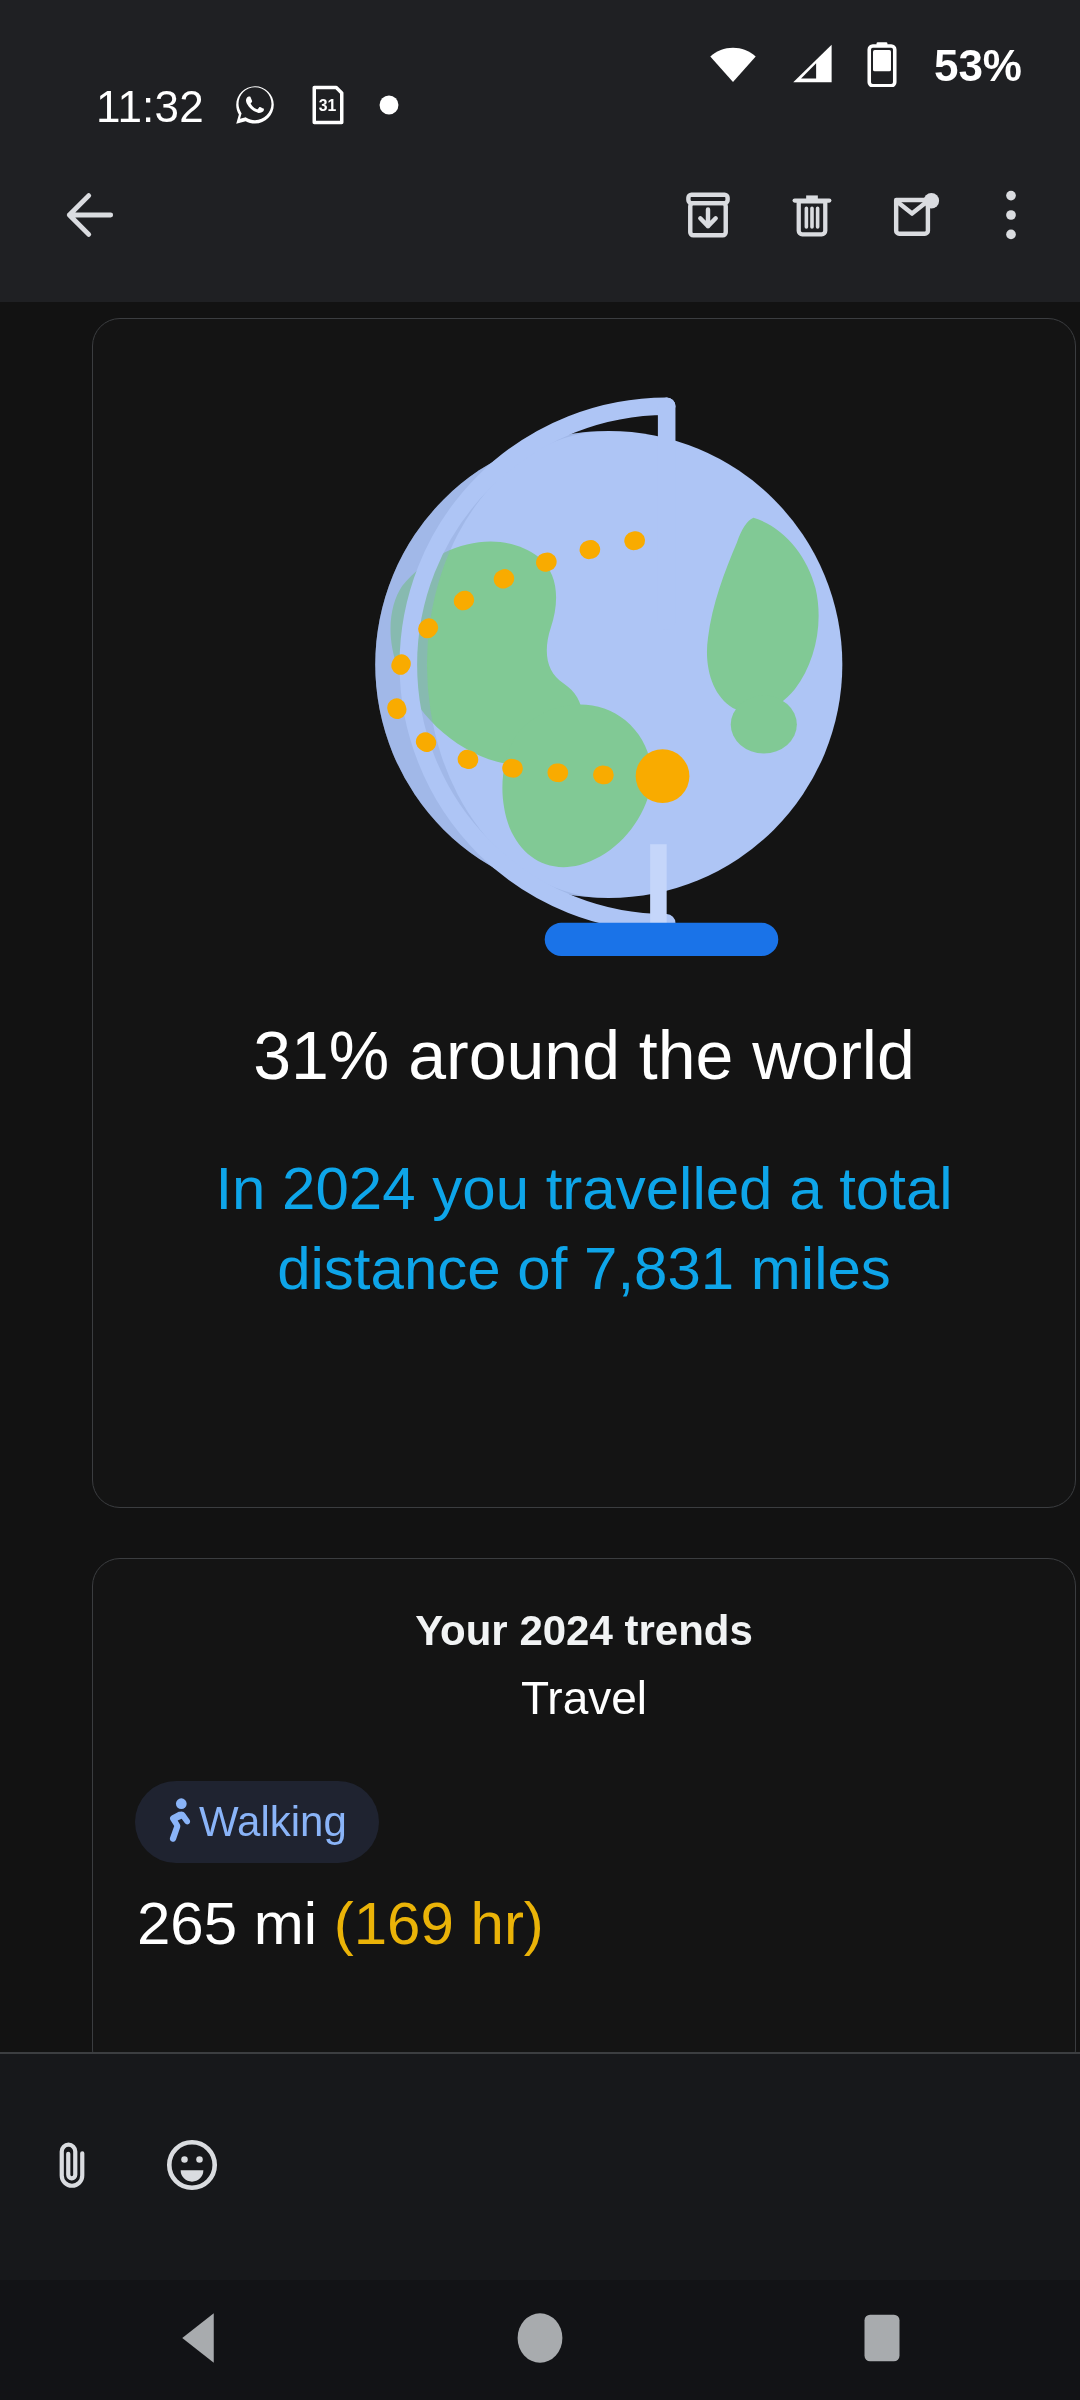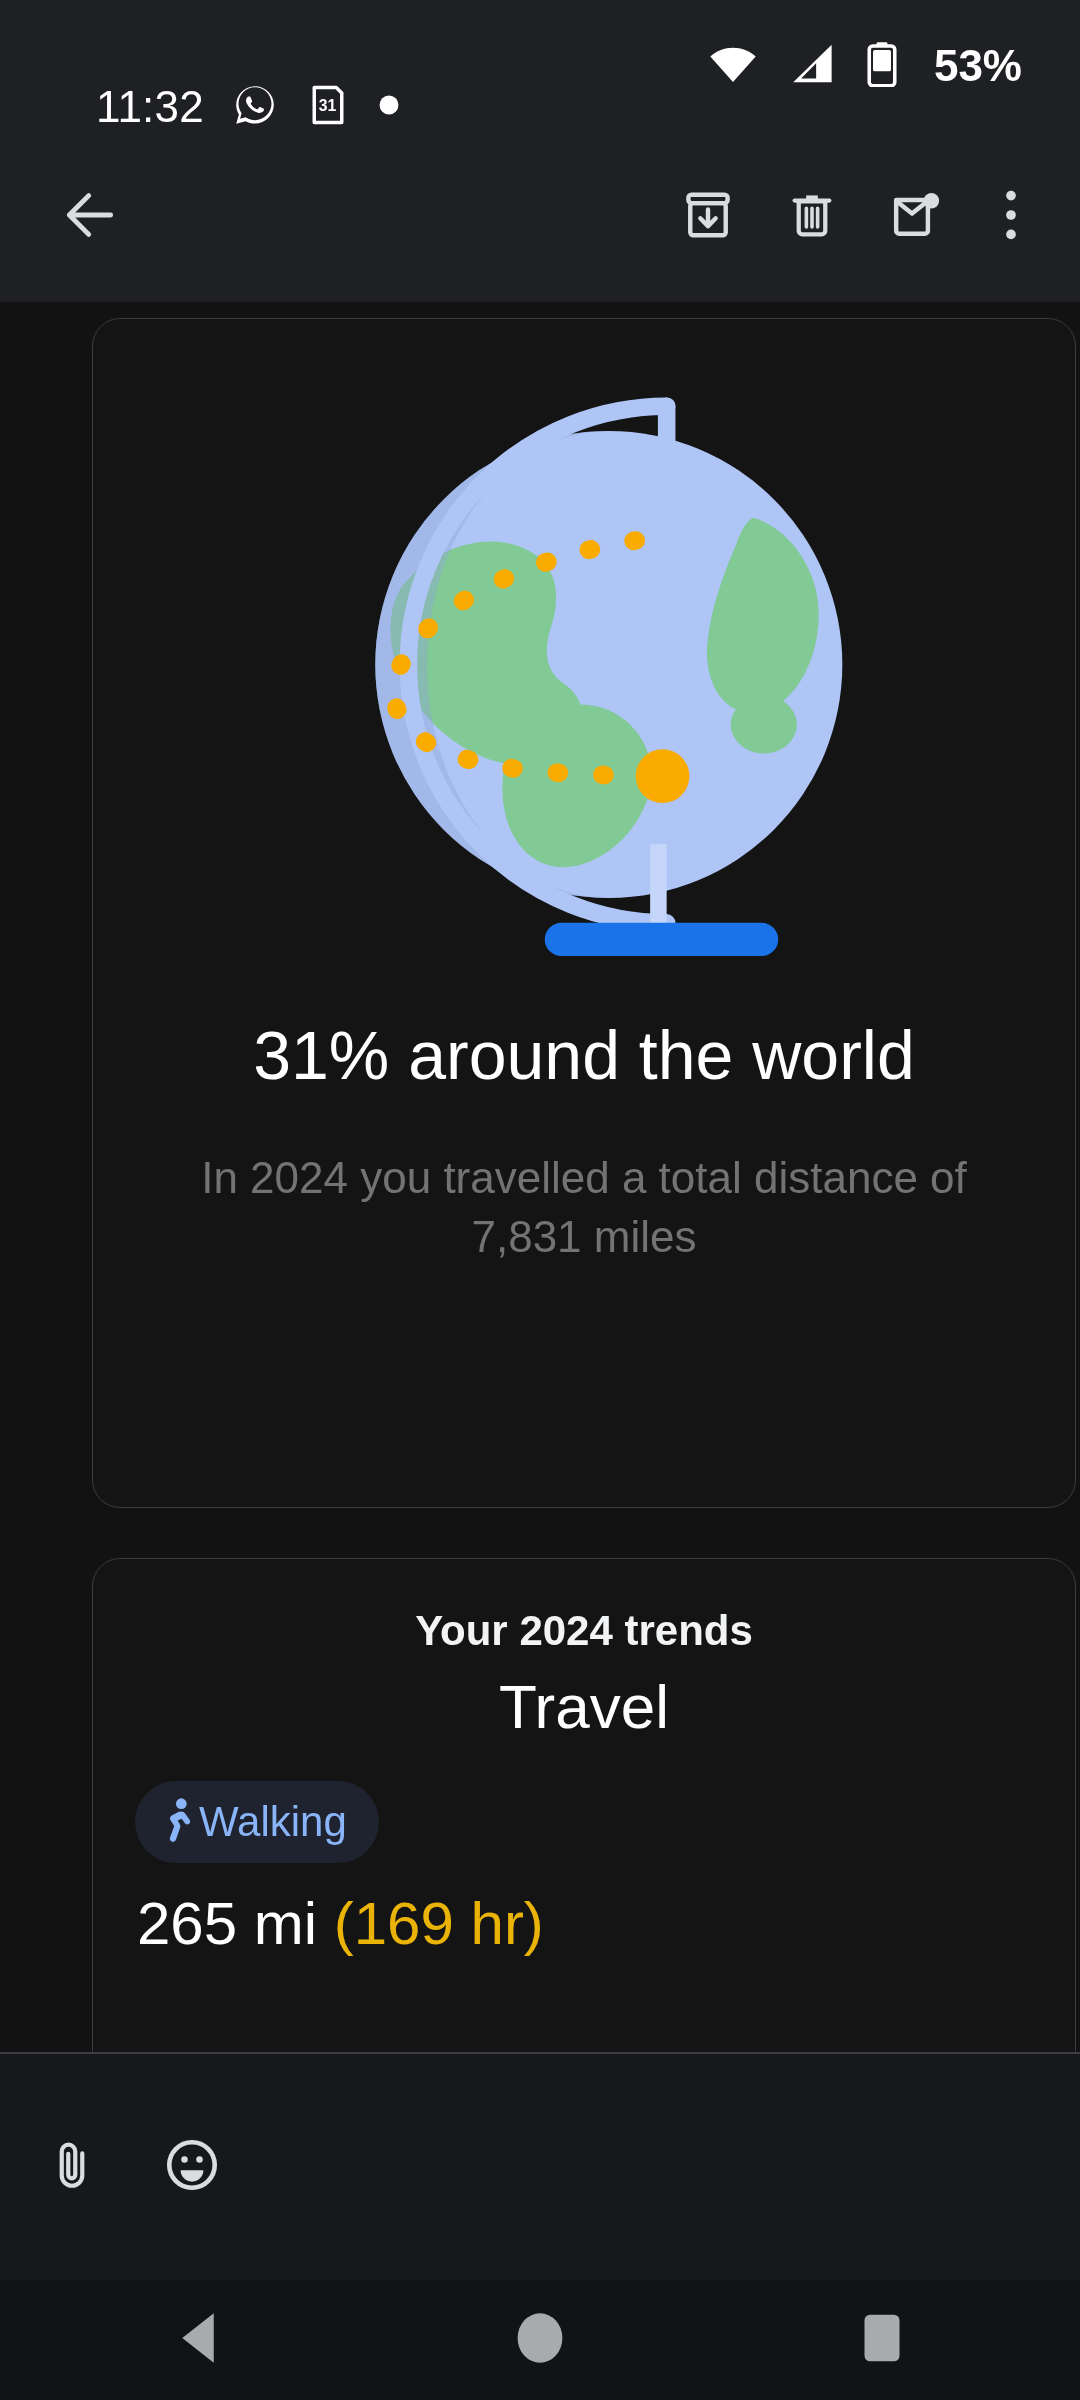--- a/index.html
+++ b/index.html
@@ -68,34 +68,34 @@
   }
 
   
   #headline {
     position:absolute; left:0; right:0; top:700px;
     text-align:center; color:#ffffff;
     font-size:68px; line-height:1.08; font-weight:400;
   }
   #subline {
     position:absolute; left:60px; right:60px; top:830px;
-    text-align:center; color:#737373;
-    font-size:44px; line-height:1.34; font-weight:400;
+    text-align:center; color:#0ea5e9;
+    font-size:60px; line-height:1.34; font-weight:400;
   }
 
   
   #trends-eyebrow {
     position:absolute; left:0; right:0; top:48px;
     text-align:center; color:#f1f3f4;
     font-size:42px; font-weight:bold;
   }
   #trends-title {
     position:absolute; left:0; right:0; top:112px;
     text-align:center; color:#ffffff;
-    font-size:62px; font-weight:400;
+    font-size:46px; font-weight:400;
   }
   #mode-chip {
     position:absolute; left:42px; top:222px;
     height:82px; padding:0 32px 0 24px;
     background:#1f2330; border-radius:41px;
     display:inline-flex; align-items:center; 
   }
   #mode-chip-label { color:#8ab4f8; font-size:42px; }
   #stat-line {
     position:absolute; left:44px; top:330px;

